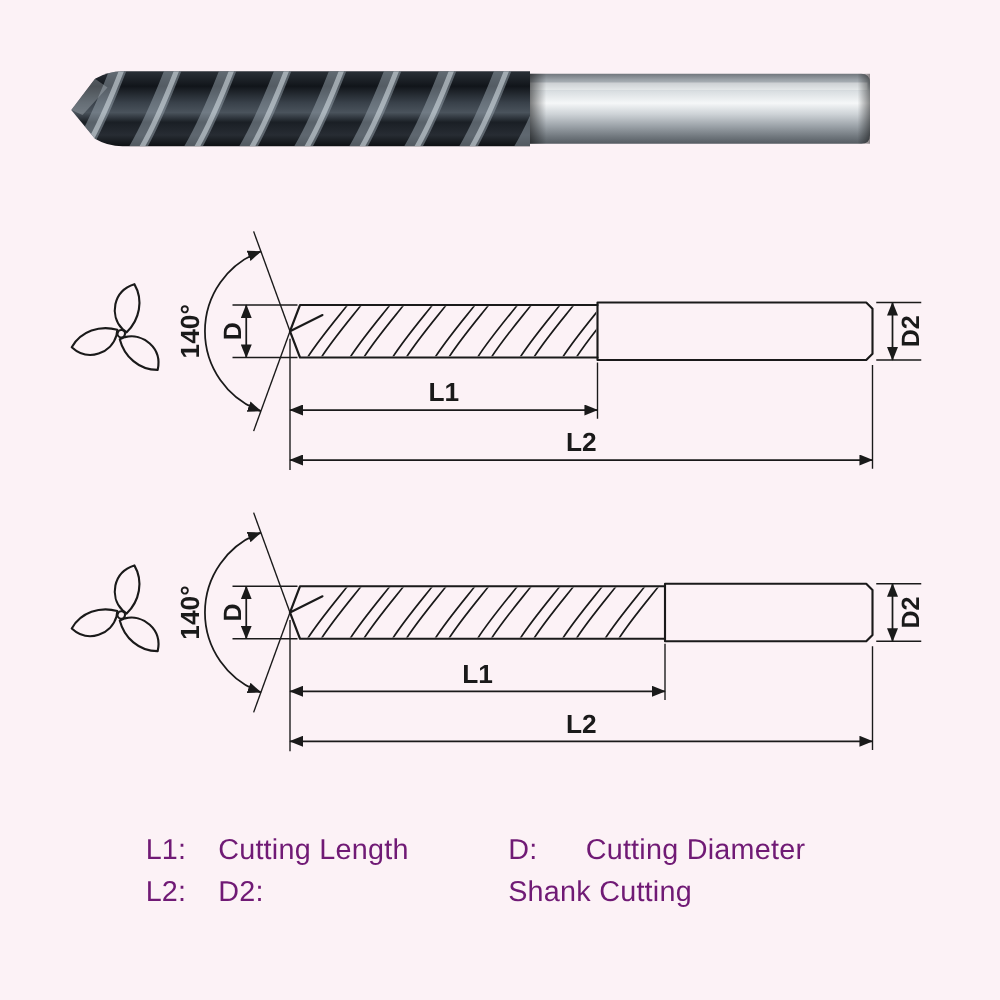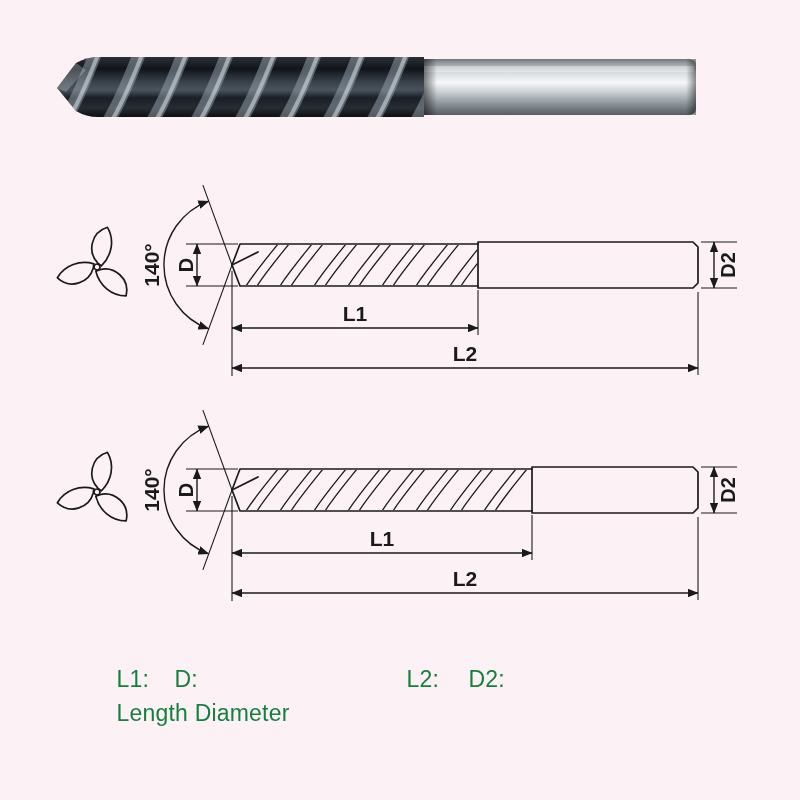--- a/index.html
+++ b/index.html
@@ -12,21 +12,21 @@
   .ol{stroke:#1a1a1a;stroke-width:1.7;fill:none;stroke-linejoin:round;stroke-linecap:round;}
   .fl{stroke:#1a1a1a;stroke-width:1.3;fill:none;}
   .ext{stroke:#1a1a1a;stroke-width:1.1;fill:none;}
   .dim{stroke:#1a1a1a;stroke-width:1.4;fill:none;marker-start:url(#arr);marker-end:url(#arr);}
   .dimtext{font-family:"Liberation Sans",sans-serif;font-size:21px;font-weight:600;fill:#1a1a1a;text-anchor:middle;}
   .dimtext.small{font-size:20px;}
   .legend{
     position:absolute;left:0;right:0;top:666px;
     display:grid;grid-template-columns:58px 232px 62px 215px;
     justify-content:center;row-gap:7px;
-    font-size:23px;font-weight:500;color:#15803d;letter-spacing:.2px;
+    font-size:23px;font-weight:500;color:#701a75;letter-spacing:.2px;
   }
   .legend span{white-space:nowrap;}
 </style>
 </head>
 <body>
 
 <div class="page">
 
 <svg width="800" height="800" viewBox="0 0 800 800">
   <defs>
@@ -239,19 +239,21 @@
     <g>
       <path class="ext" d="M 698,517 V 600"></path>
       <path class="dim" d="M 232,593 H 698"></path>
       <text class="dimtext" x="465" y="586">L2</text>
     </g>
   </g>
 </svg>
 
   <div class="legend">
     <span>L1:</span>
+    <span>Cutting Length</span>
     <span>D:</span>
+    <span>Cutting Diameter</span>
     <span>L2:</span>
     <span>D2:</span>
-    <span>Length Diameter</span>
+    <span>Shank Cutting</span>
   </div>
 
 </div>
 
 </body></html>

